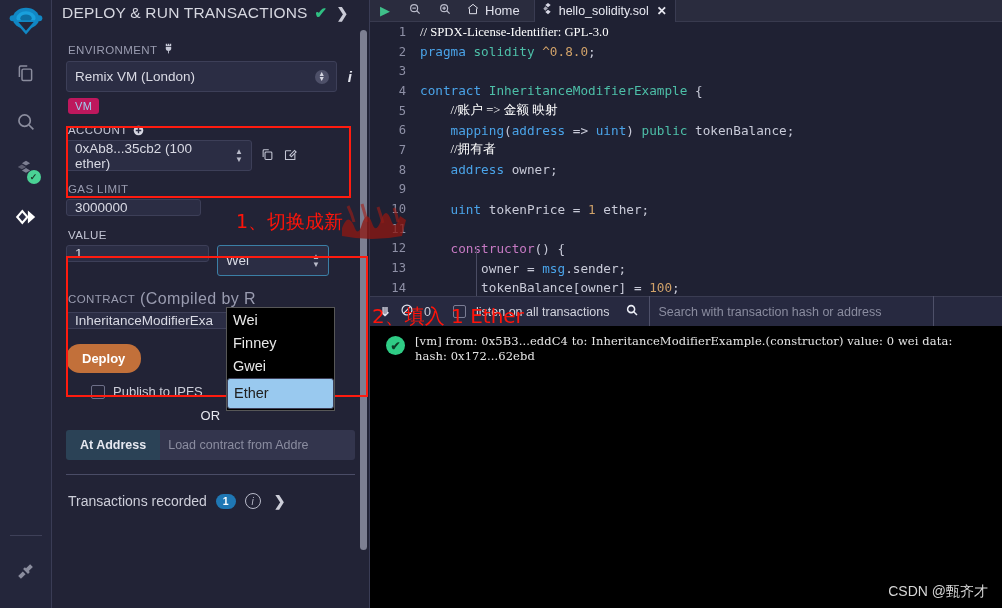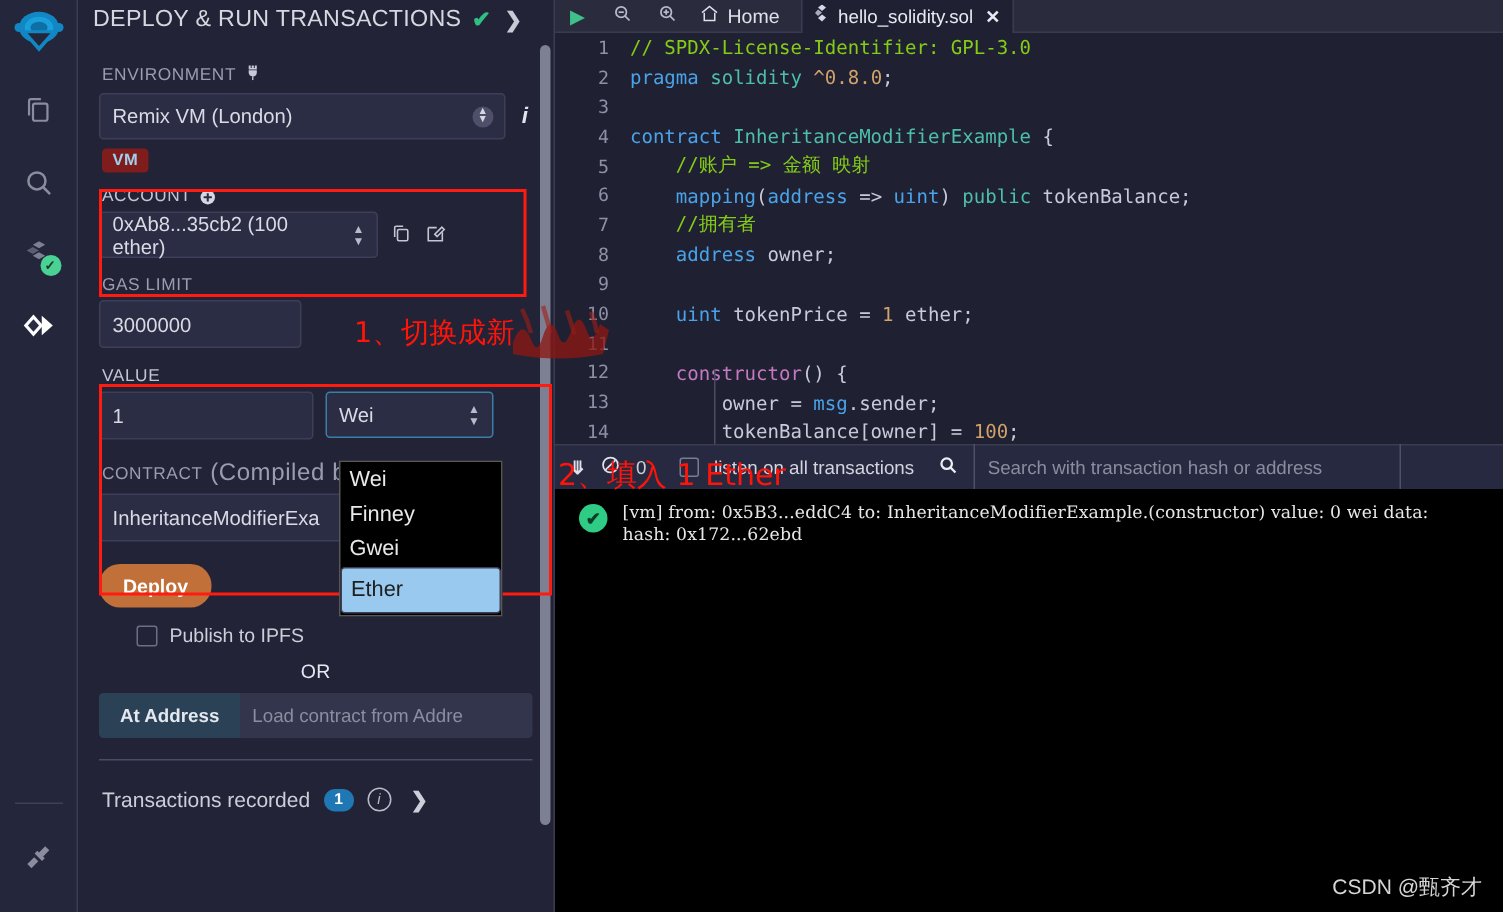--- a/index.html
+++ b/index.html
@@ -48,21 +48,21 @@
   .panel-body { padding: 0 14px; position: relative; }
 
   .fld-label {
     color: #9a9cb0; font-size: 11.5px; letter-spacing: .4px;
     margin: 0 0 4px 2px; display: flex; align-items: center; gap: 5px;
   }
   .fld-label.bright { color: #c3c5d4; text-align: center; }
 
   .inp {
     background: #2b2d44; border: 1px solid #3d3f58; border-radius: 3px;
-    height: 32px; color: #d9dae4; font-size: 13.5px; padding: 0 8px;
+    height: 17px; color: #d9dae4; font-size: 13.5px; padding: 0 8px;
     display: flex; align-items: center; width: 100%;
   }
   .sel-wrap { position: relative; }
   .sel {
     background: #2b2d44; border: 1px solid #3d3f58; border-radius: 3px;
     height: 31px; color: #d9dae4; font-size: 13.5px; padding: 0 26px 0 8px;
     display: flex; align-items: center; width: 100%; position: relative;
   }
   .spin {
     position: absolute; right: 8px; top: 50%; transform: translateY(-50%);
@@ -72,22 +72,22 @@
   .spin-round {
     position:absolute; right: 7px; top: 50%; transform: translateY(-50%);
     width: 14px; height: 14px; border-radius: 50%; background: #4e5069;
     display:flex; align-items:center; justify-content:center;
     flex-direction:column; gap:1px;
   }
   .spin-round i { font-style:normal; font-size:7px; color:#d6d7e2; line-height:4px;}
 
   .row { display: flex; align-items: center; gap: 8px; }
   .vm-tag {
-    display: inline-block; background: #7f1d1d; color: #9fd0f0; font-size: 11px;
-    font-weight: bold; padding: 2px 7px; border-radius: 3px; margin: 6px 0 0 2px;
+    display: inline-block; background: #be185d; color: #9fd0f0; font-size: 11px;
+    font-weight: normal; padding: 2px 7px; border-radius: 3px; margin: 6px 0 0 2px;
     letter-spacing: .4px;
   }
   .ico-btn { color: #c4c6d4; font-size: 14px; cursor: pointer; }
 
   
   .redbox { position: absolute; border: 2.5px solid #ff1b0f; pointer-events: none; z-index: 30; }
   .redtext {
     position: absolute; color: #ff1409; font-size: 19px; z-index: 31;
     font-family: "DejaVu Sans", sans-serif; white-space: nowrap;
   }
@@ -155,21 +155,21 @@
   .tb-tab .sol { color: #d8d9e6; font-size: 12px; }
   .tb-tab .x { color: #e8e9f2; font-size: 12px; font-weight: bold; margin-left: 2px;}
 
   .editor { flex: 1; background: #1f2133; position: relative; overflow: hidden;
             font-family: "DejaVu Sans Mono", monospace; font-size: 12.7px; }
   .code-line { display: flex; height: 19.7px; align-items: center; }
   .lnum { width: 50px; text-align: right; padding-right: 14px; color: #8e90a6; flex:0 0 50px; font-size:12.2px;}
   .lcode { white-space: pre; color: #c8cad8; }
   .guide { position:absolute; left:106px; top:224px; width:1px; height:150px; background:#4a4c63;}
 
-  .c-com { color: #84cc16; }
+  .c-com { color: #ffffff; font-family: Liberation Serif, serif; }
   .c-kw  { color: #4aa3e8; }
   .c-kw2 { color: #c679c3; }
   .c-type{ color: #4aa3e8; }
   .c-fn  { color: #4dbfa8; }
   .c-num { color: #d1a269; }
   .c-mod { color: #4dbfa8; }
   .c-msg { color: #4aa3e8; }
 
   
   .term-bar {

